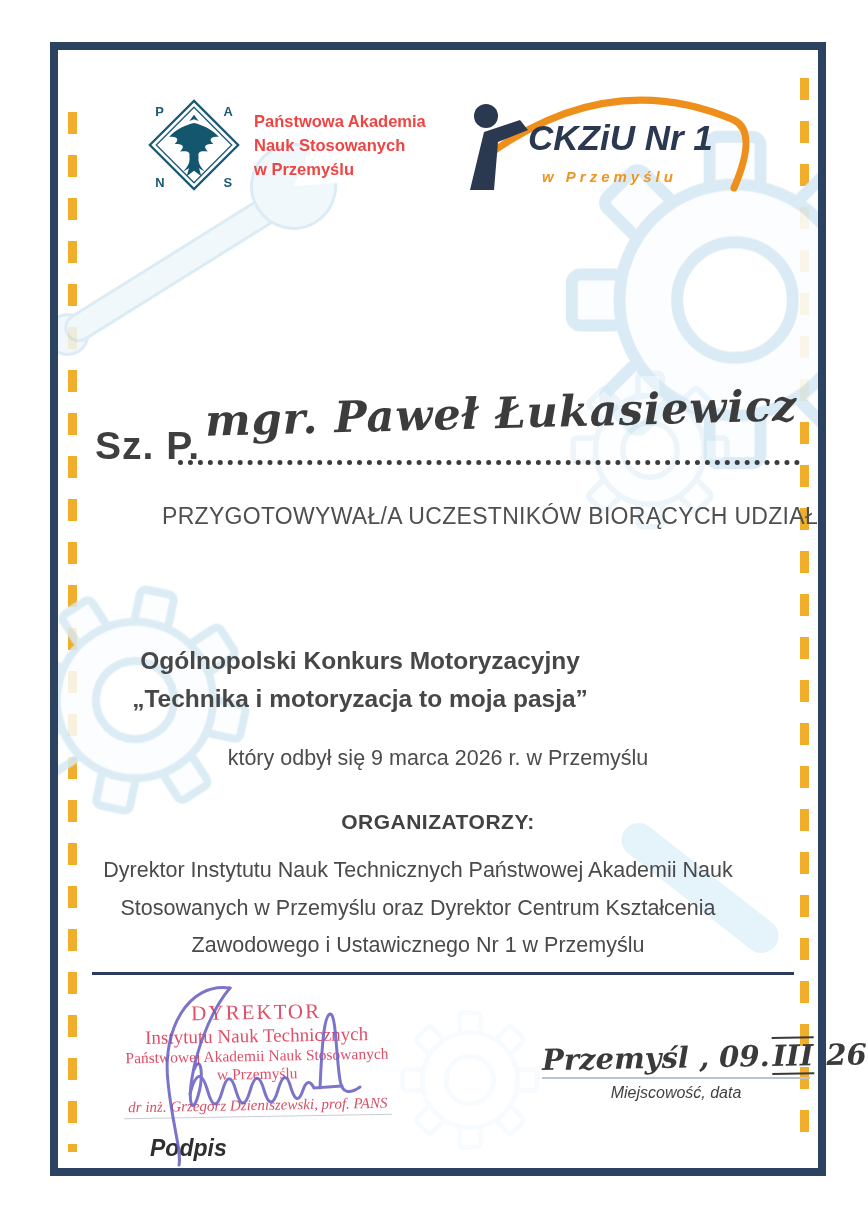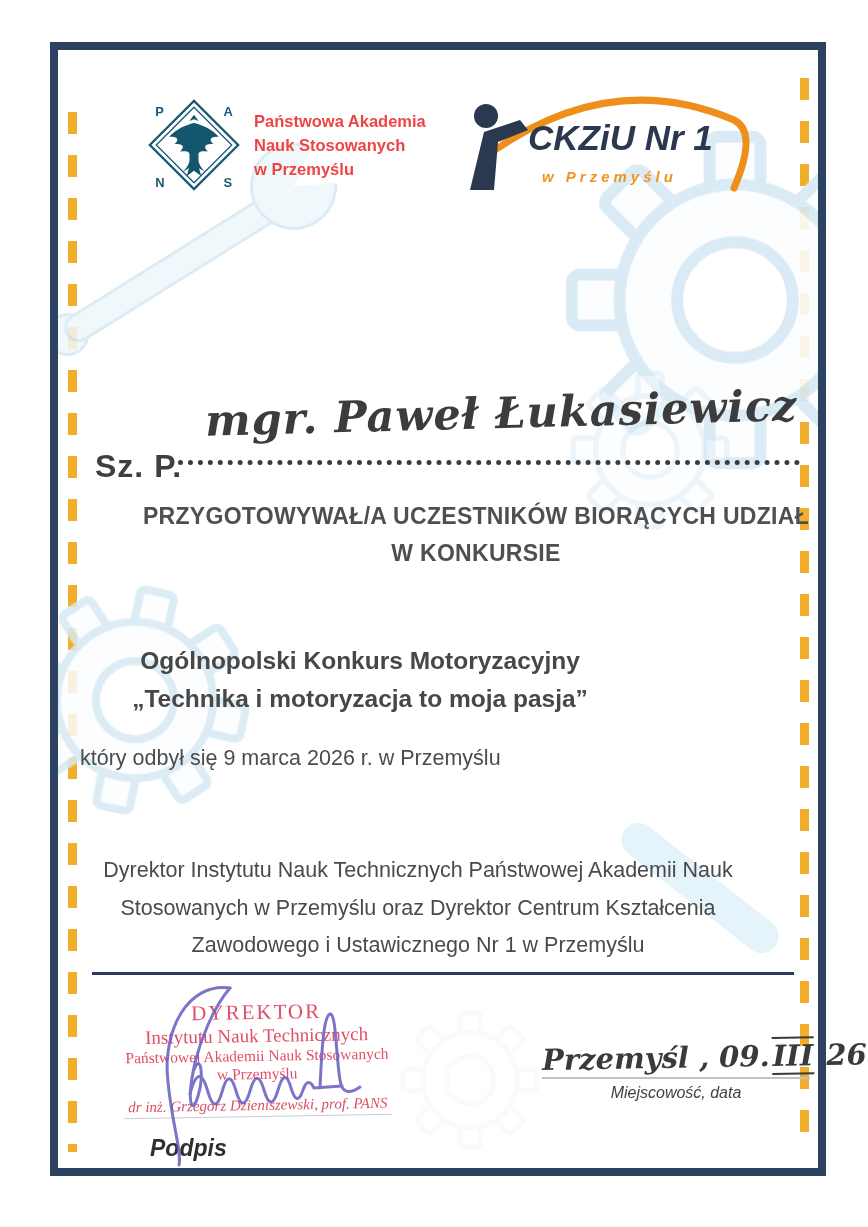--- a/index.html
+++ b/index.html
@@ -26,34 +26,34 @@
   .pans{position:absolute;left:148px;top:98px;display:flex;gap:14px;z-index:4;}
   .pans-text{font-weight:bold;font-size:16.5px;line-height:1.45;color:#ef4444;padding-top:12px;}
   .ckziu{position:absolute;left:462px;top:90px;z-index:4;}
   
   .cert-title{
     position:absolute;left:58px;top:232px;width:760px;text-align:center;z-index:4;
     font-family:"Liberation Serif",serif;font-weight:bold;font-size:63px;
     letter-spacing:7px;color:#c89c40;
   }
   
-  .salutation{position:absolute;left:95px;top:448px;z-index:4;font-size:32px;font-weight:600;color:#3f3f3f;letter-spacing:1px;}
+  .salutation{position:absolute;left:95px;top:424px;z-index:4;font-size:39px;font-weight:600;color:#3f3f3f;letter-spacing:1px;}
   .dotted-line{position:absolute;left:178px;top:412px;width:622px;height:48px;border-bottom:5px dotted #3b3b3b;z-index:4;}
   .handwritten-name{
     position:absolute;left:205px;top:388px;z-index:5;
     font-family:"DejaVu Serif",serif;font-style:italic;font-weight:bold;
     font-size:43px;color:#3c3c3c;transform:rotate(-1.5deg);white-space:nowrap;letter-spacing:1px;
   }
   
-  .statement{position:absolute;left:58px;top:498px;width:760px;text-align:center;z-index:4;
-    font-size:23px;font-weight:bold;line-height:37px;color:#4f4f4f;letter-spacing:.3px;margin-left:38px;}
+  .statement{position:absolute;left:58px;top:498px;width:760px;text-align:right;z-index:4;
+    font-size:23px;font-weight:normal;line-height:37px;color:#4f4f4f;letter-spacing:.3px;}
   .contest{position:absolute;left:58px;top:642px;width:604px;text-align:center;z-index:4;
     font-size:24.5px;font-weight:bold;line-height:38px;color:#474747;}
-  .details{position:absolute;left:58px;top:746px;width:760px;text-align:left;z-index:4;
-    font-size:21.5px;color:#4c4c4c;padding-left:22px;}
+  .details{position:absolute;left:58px;top:746px;width:760px;text-align:center;z-index:4;
+    font-size:21.5px;color:#4c4c4c;}
   .org-label{position:absolute;left:58px;top:810px;width:760px;text-align:center;z-index:4;
     font-size:21px;font-weight:bold;color:#424242;letter-spacing:.5px;}
   .org-text{position:absolute;left:98px;top:852px;width:640px;text-align:center;z-index:4;
     font-size:21.5px;line-height:37.5px;color:#4a4a4a;}
   
   .sig-rule{position:absolute;left:92px;top:972px;width:702px;height:3px;background:#2b3a5e;z-index:4;}
   .stamp{position:absolute;left:92px;top:1000px;width:330px;text-align:center;z-index:4;
     font-family:"Liberation Serif",serif;color:#e04f68;transform:rotate(-1deg);}
   .stamp .l1{font-size:21px;letter-spacing:2px;}
   .stamp .l2{font-size:19px;}
@@ -151,29 +151,29 @@
     </svg>
   </div>
 
 
   <div class="salutation">Sz. P.</div>
   <div class="dotted-line"></div>
   <div class="handwritten-name">mgr. Paweł Łukasiewicz</div>
 
   <div class="statement">
     <div>PRZYGOTOWYWAŁ/A UCZESTNIKÓW BIORĄCYCH UDZIAŁ</div>
-    <div>W KONKURSIE</div>
   </div>
 
   <div class="contest">
     <div>Ogólnopolski Konkurs Motoryzacyjny</div>
     <div>„Technika i motoryzacja to moja pasja”</div>
   </div>
   <div class="details">który odbył się 9 marca 2026 r. w Przemyślu</div>
 
+  <div class="org-label">ORGANIZATORZY:</div>
   <div class="org-text">Dyrektor Instytutu Nauk Technicznych Państwowej Akademii Nauk Stosowanych w Przemyślu oraz Dyrektor Centrum Kształcenia Zawodowego i Ustawicznego Nr 1 w Przemyślu</div>
 
   <div class="sig-rule"></div>
 
   <div class="stamp">
     <div class="l1">DYREKTOR</div>
     <div class="l2">Instytutu Nauk Technicznych</div>
     <div class="l3">Państwowej Akademii Nauk Stosowanych</div>
     <div class="l4">w Przemyślu</div>
     <div class="sname">dr inż. Grzegorz Dzieniszewski, prof. PANS</div>

